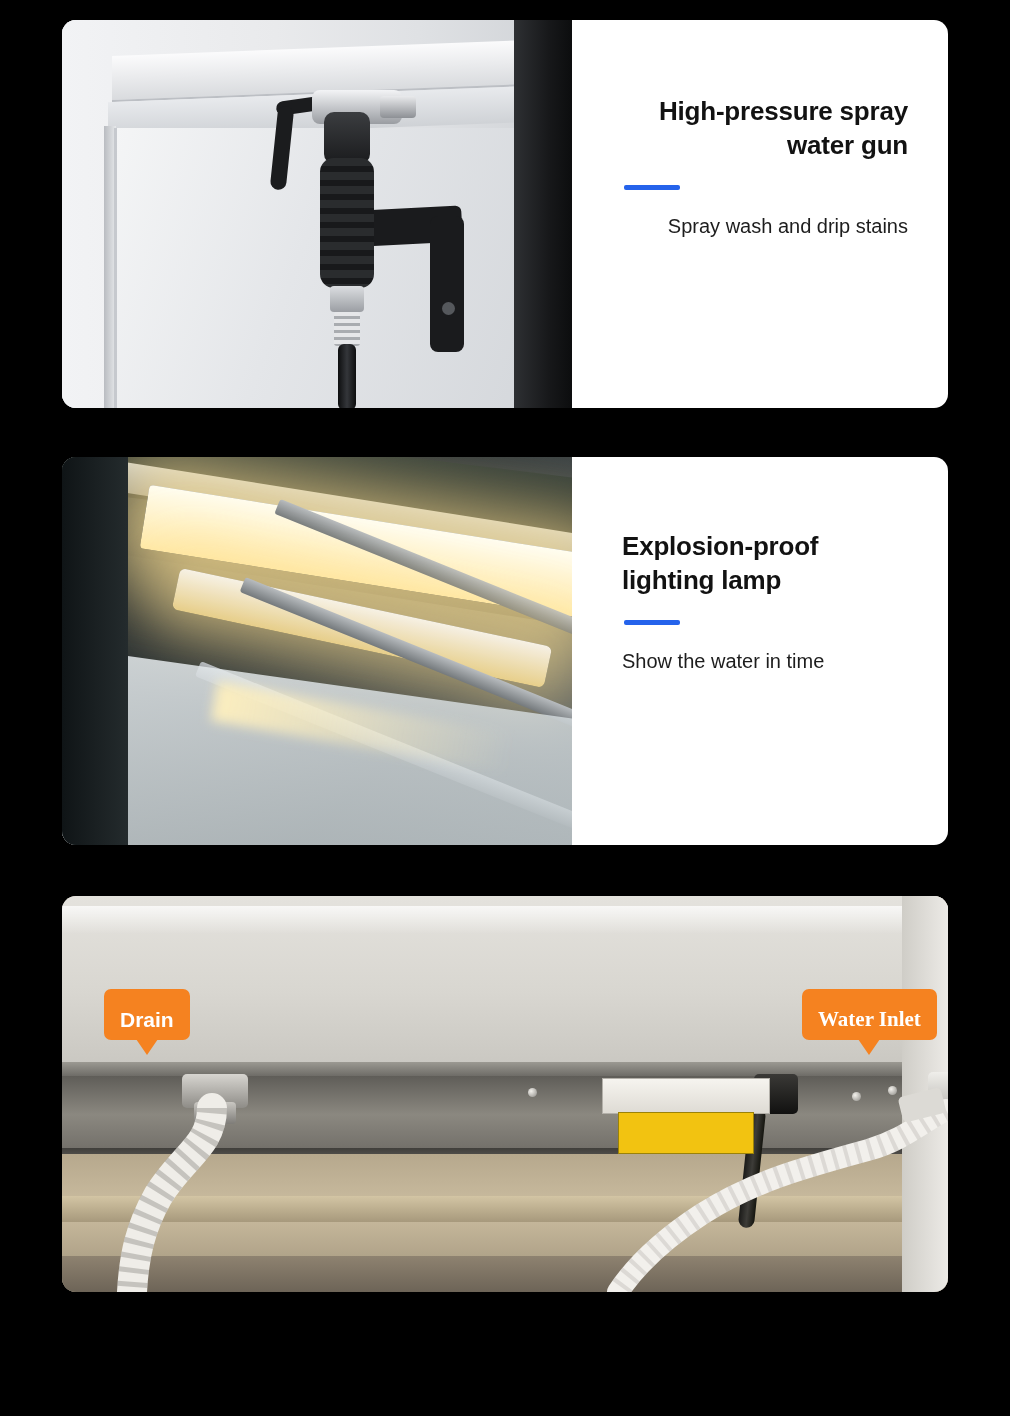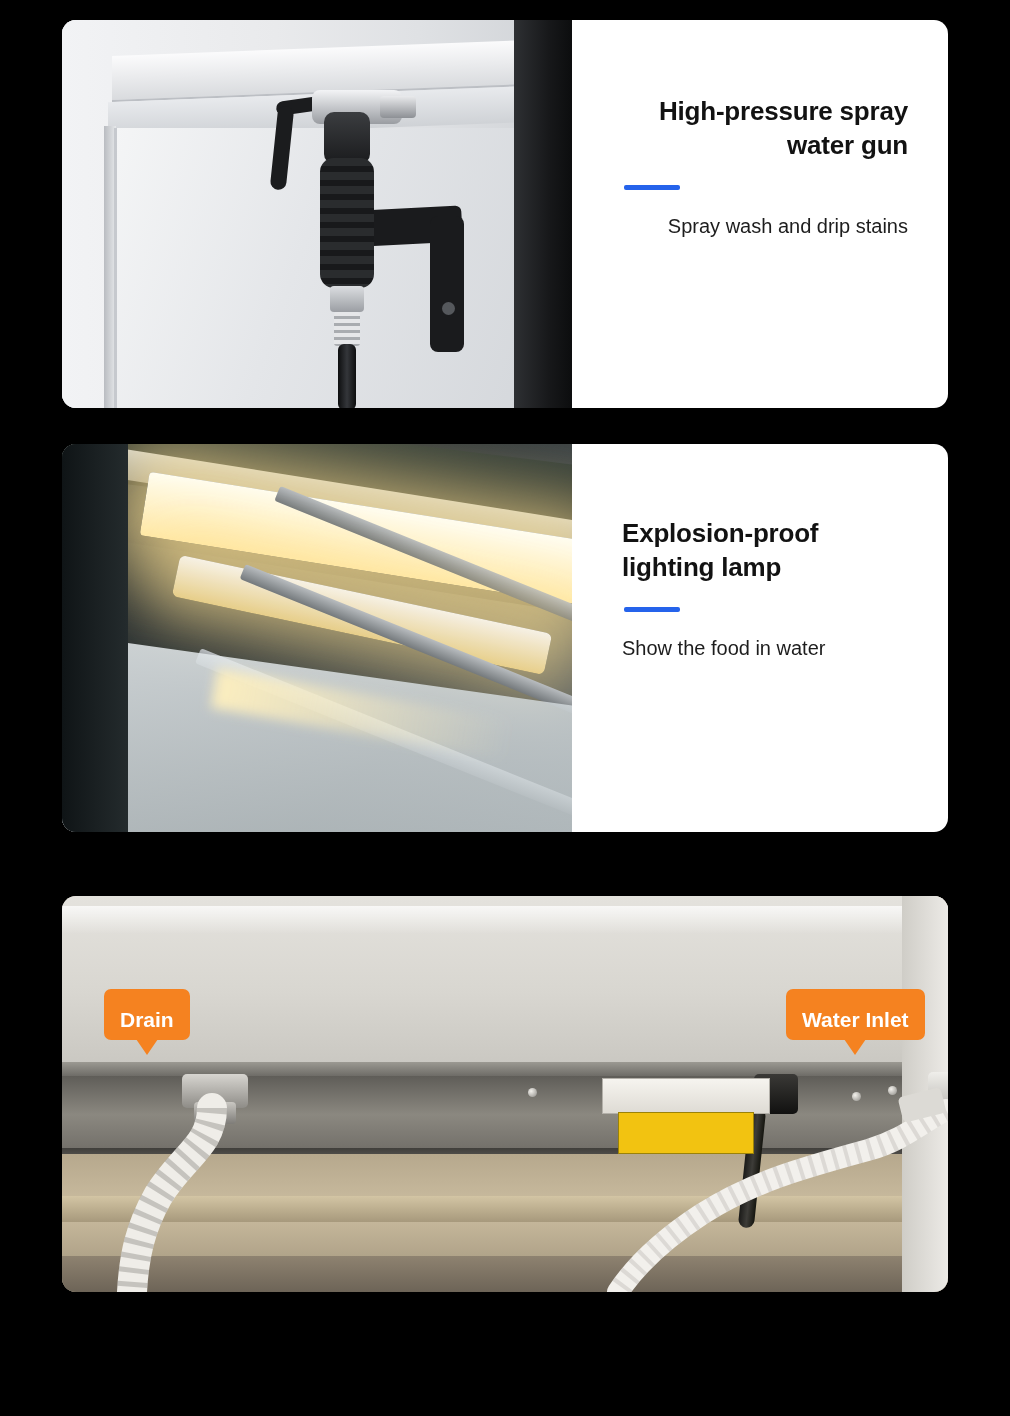--- a/index.html
+++ b/index.html
@@ -22,21 +22,21 @@
     position: absolute;
     left: 62px;
     width: 886px;
     background: #ffffff;
     border-radius: 14px;
     overflow: hidden;
     display: flex;
     flex-direction: row;
   }
   #card-1 { top: 20px;  height: 388px; text-align: right; }
-  #card-2 { top: 444px; height: 388px; }
+  #card-2 { top: 457px; height: 388px; }
 
   .card-media {
     position: relative;
     width: 510px;
     height: 100%;
     flex: 0 0 510px;
     overflow: hidden;
     background: #d8dade;
   }
   .card-body {
@@ -314,21 +314,21 @@
     position: absolute;
     left: 50%;
     bottom: -15px;
     margin-left: -11px;
     width: 0; height: 0;
     border-left: 11px solid transparent;
     border-right: 11px solid transparent;
     border-top: 16px solid #f58220;
   }
   #callout-drain { left: 42px; top: 93px; }
-  #callout-inlet { left: 724px; top: 93px; }
+  #callout-inlet { left: 740px; top: 93px; font-family: Liberation Serif, serif; }
 </style>
 </head>
 <body>
 
 <div class="page">
 
   <div class="feature-card" id="card-1">
     <div class="card-media">
       <div class="p1-bg"></div>
       <div class="p1-panel-top"></div>
@@ -367,21 +367,21 @@
       <div class="p2-lamp2"></div>
       <div class="p2-rack2"></div>
       <div class="p2-rack3"></div>
       <div class="p2-glasspane"></div>
       <div class="p2-reflect"></div>
       <div class="p2-leftedge"></div>
     </div>
     <div class="card-body">
       <div class="card-title">Explosion-proof lighting lamp</div>
       <div class="title-rule"></div>
-      <div class="card-line">Show the food in water</div>
+      <div class="card-line">Show the water in time</div>
     </div>
   </div>
 
   <div id="photo-3">
     <div class="p3-wall"></div>
     <div class="p3-wall-shine"></div>
     <div class="p3-wall-bottom-edge"></div>
     <div class="p3-underside"></div>
     <div class="p3-shadow"></div>
     <div class="p3-floor"></div>

